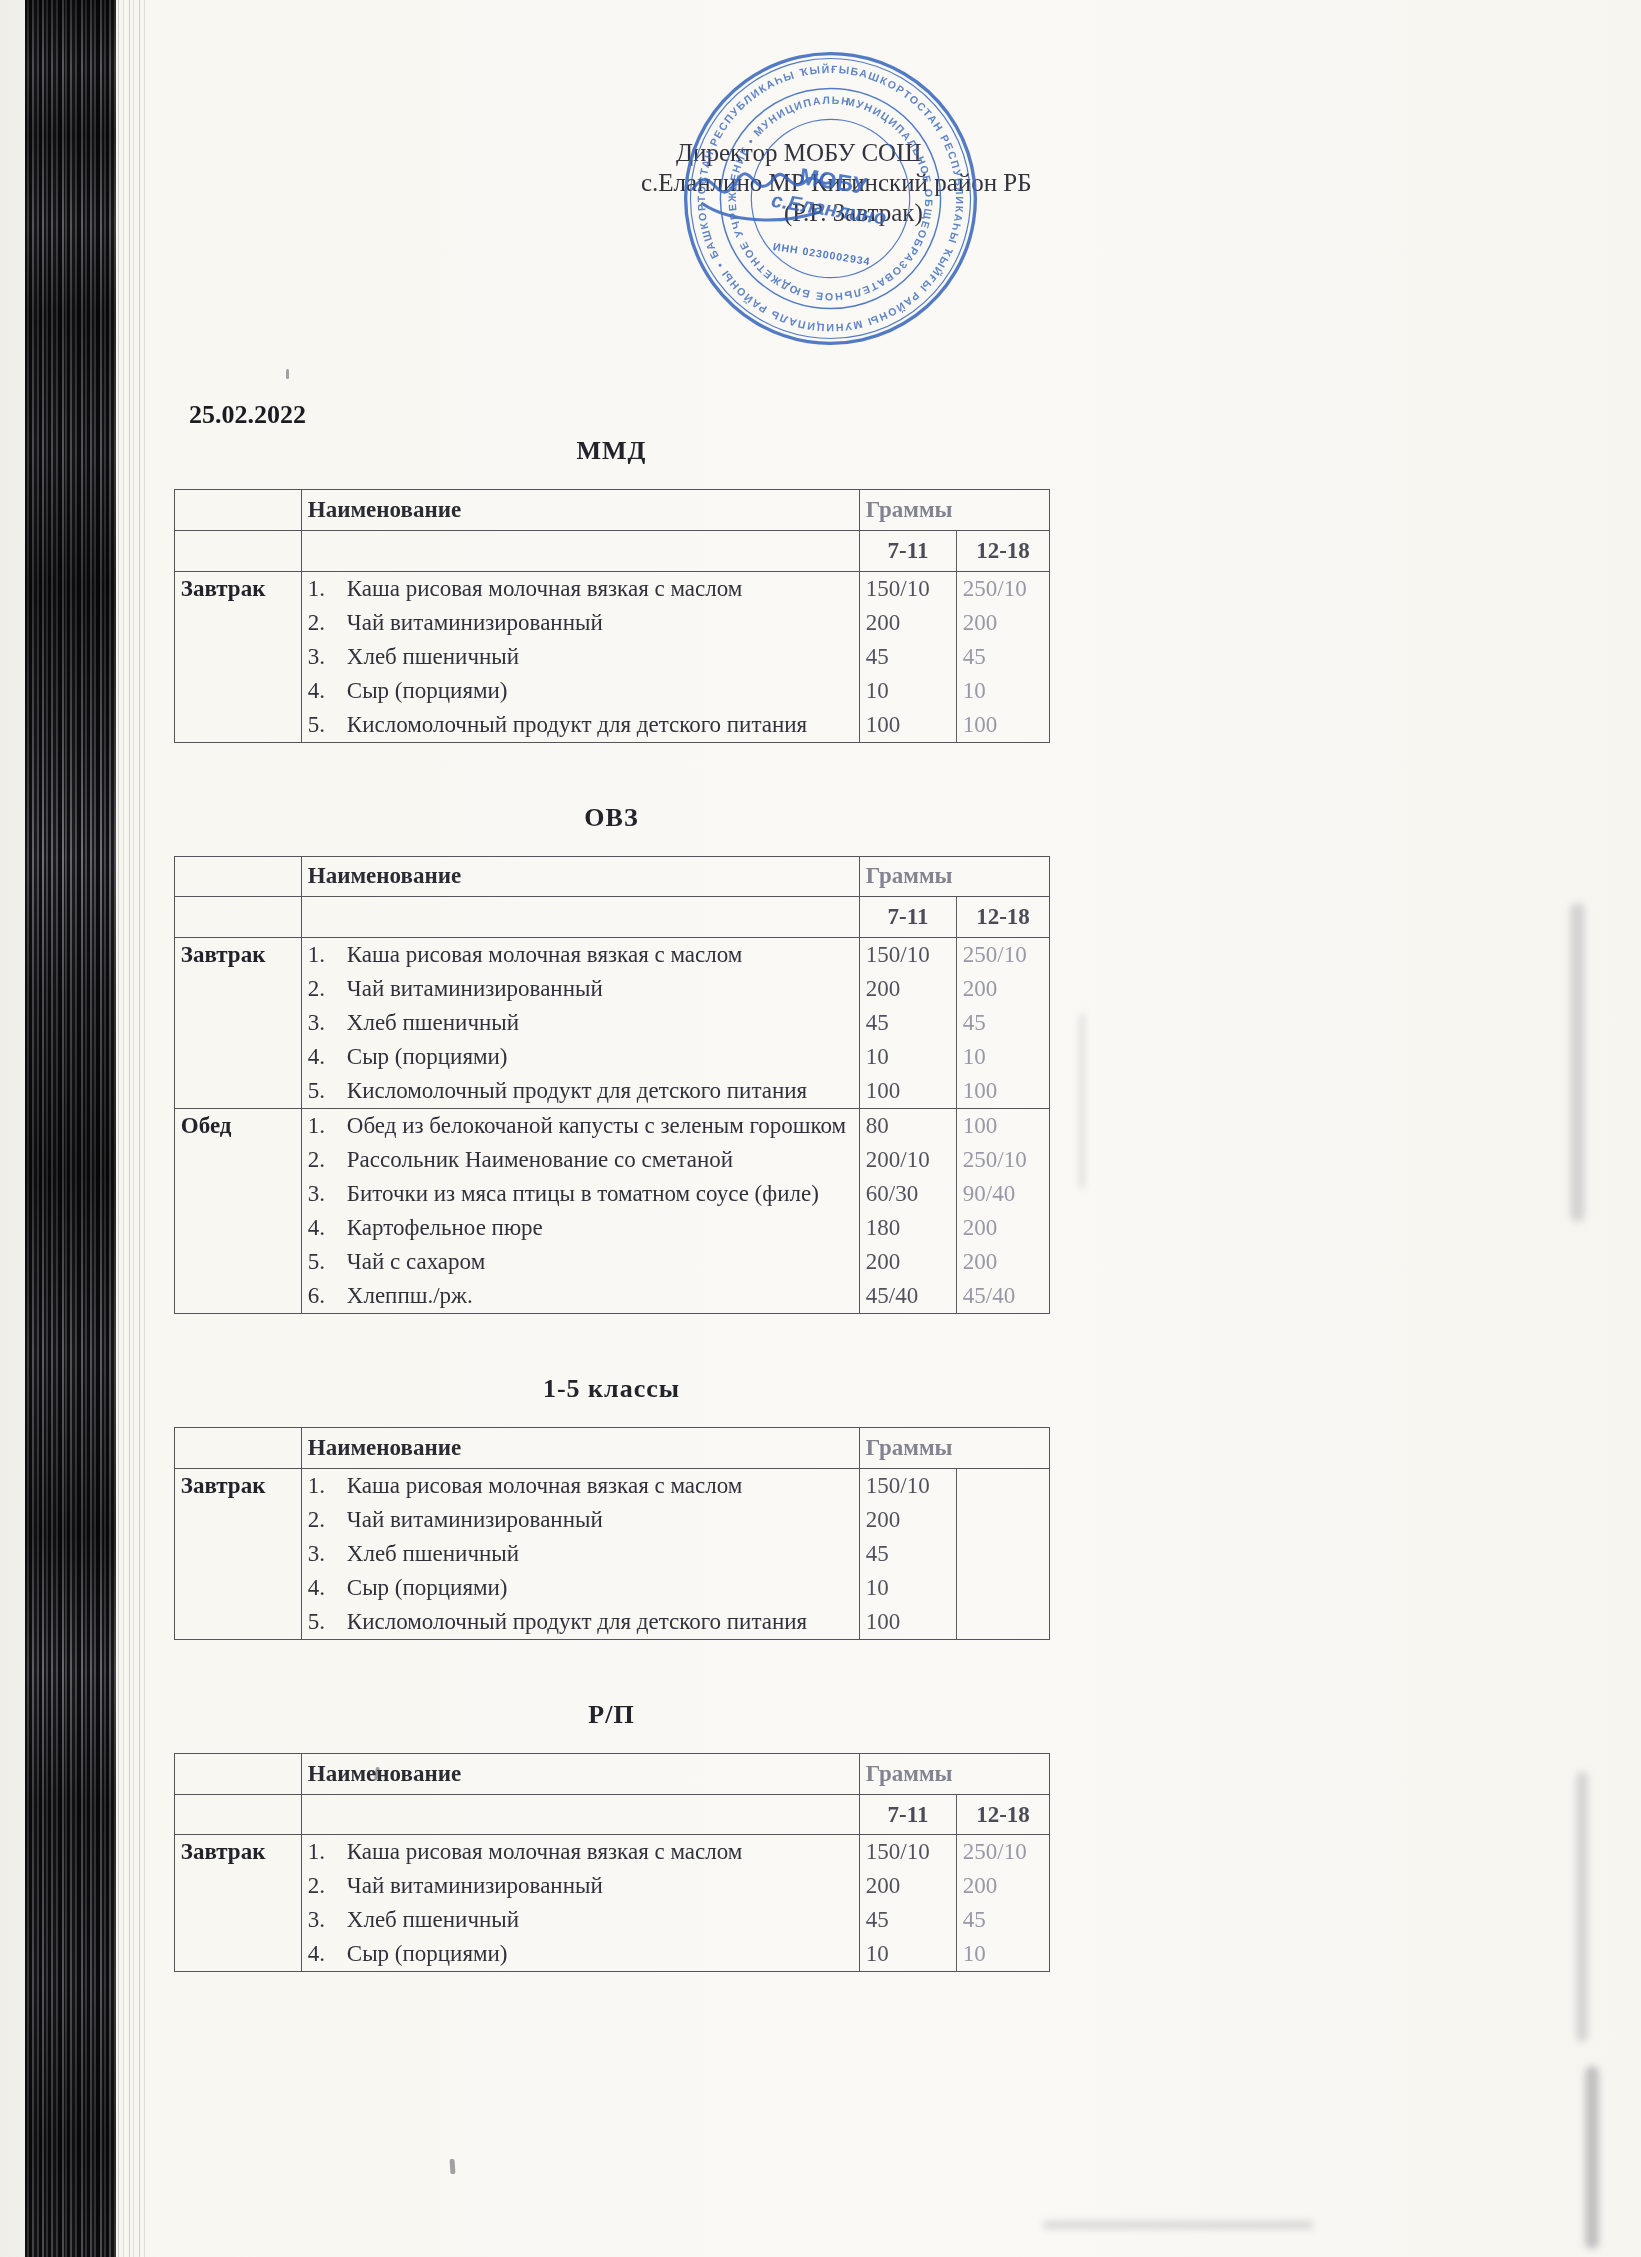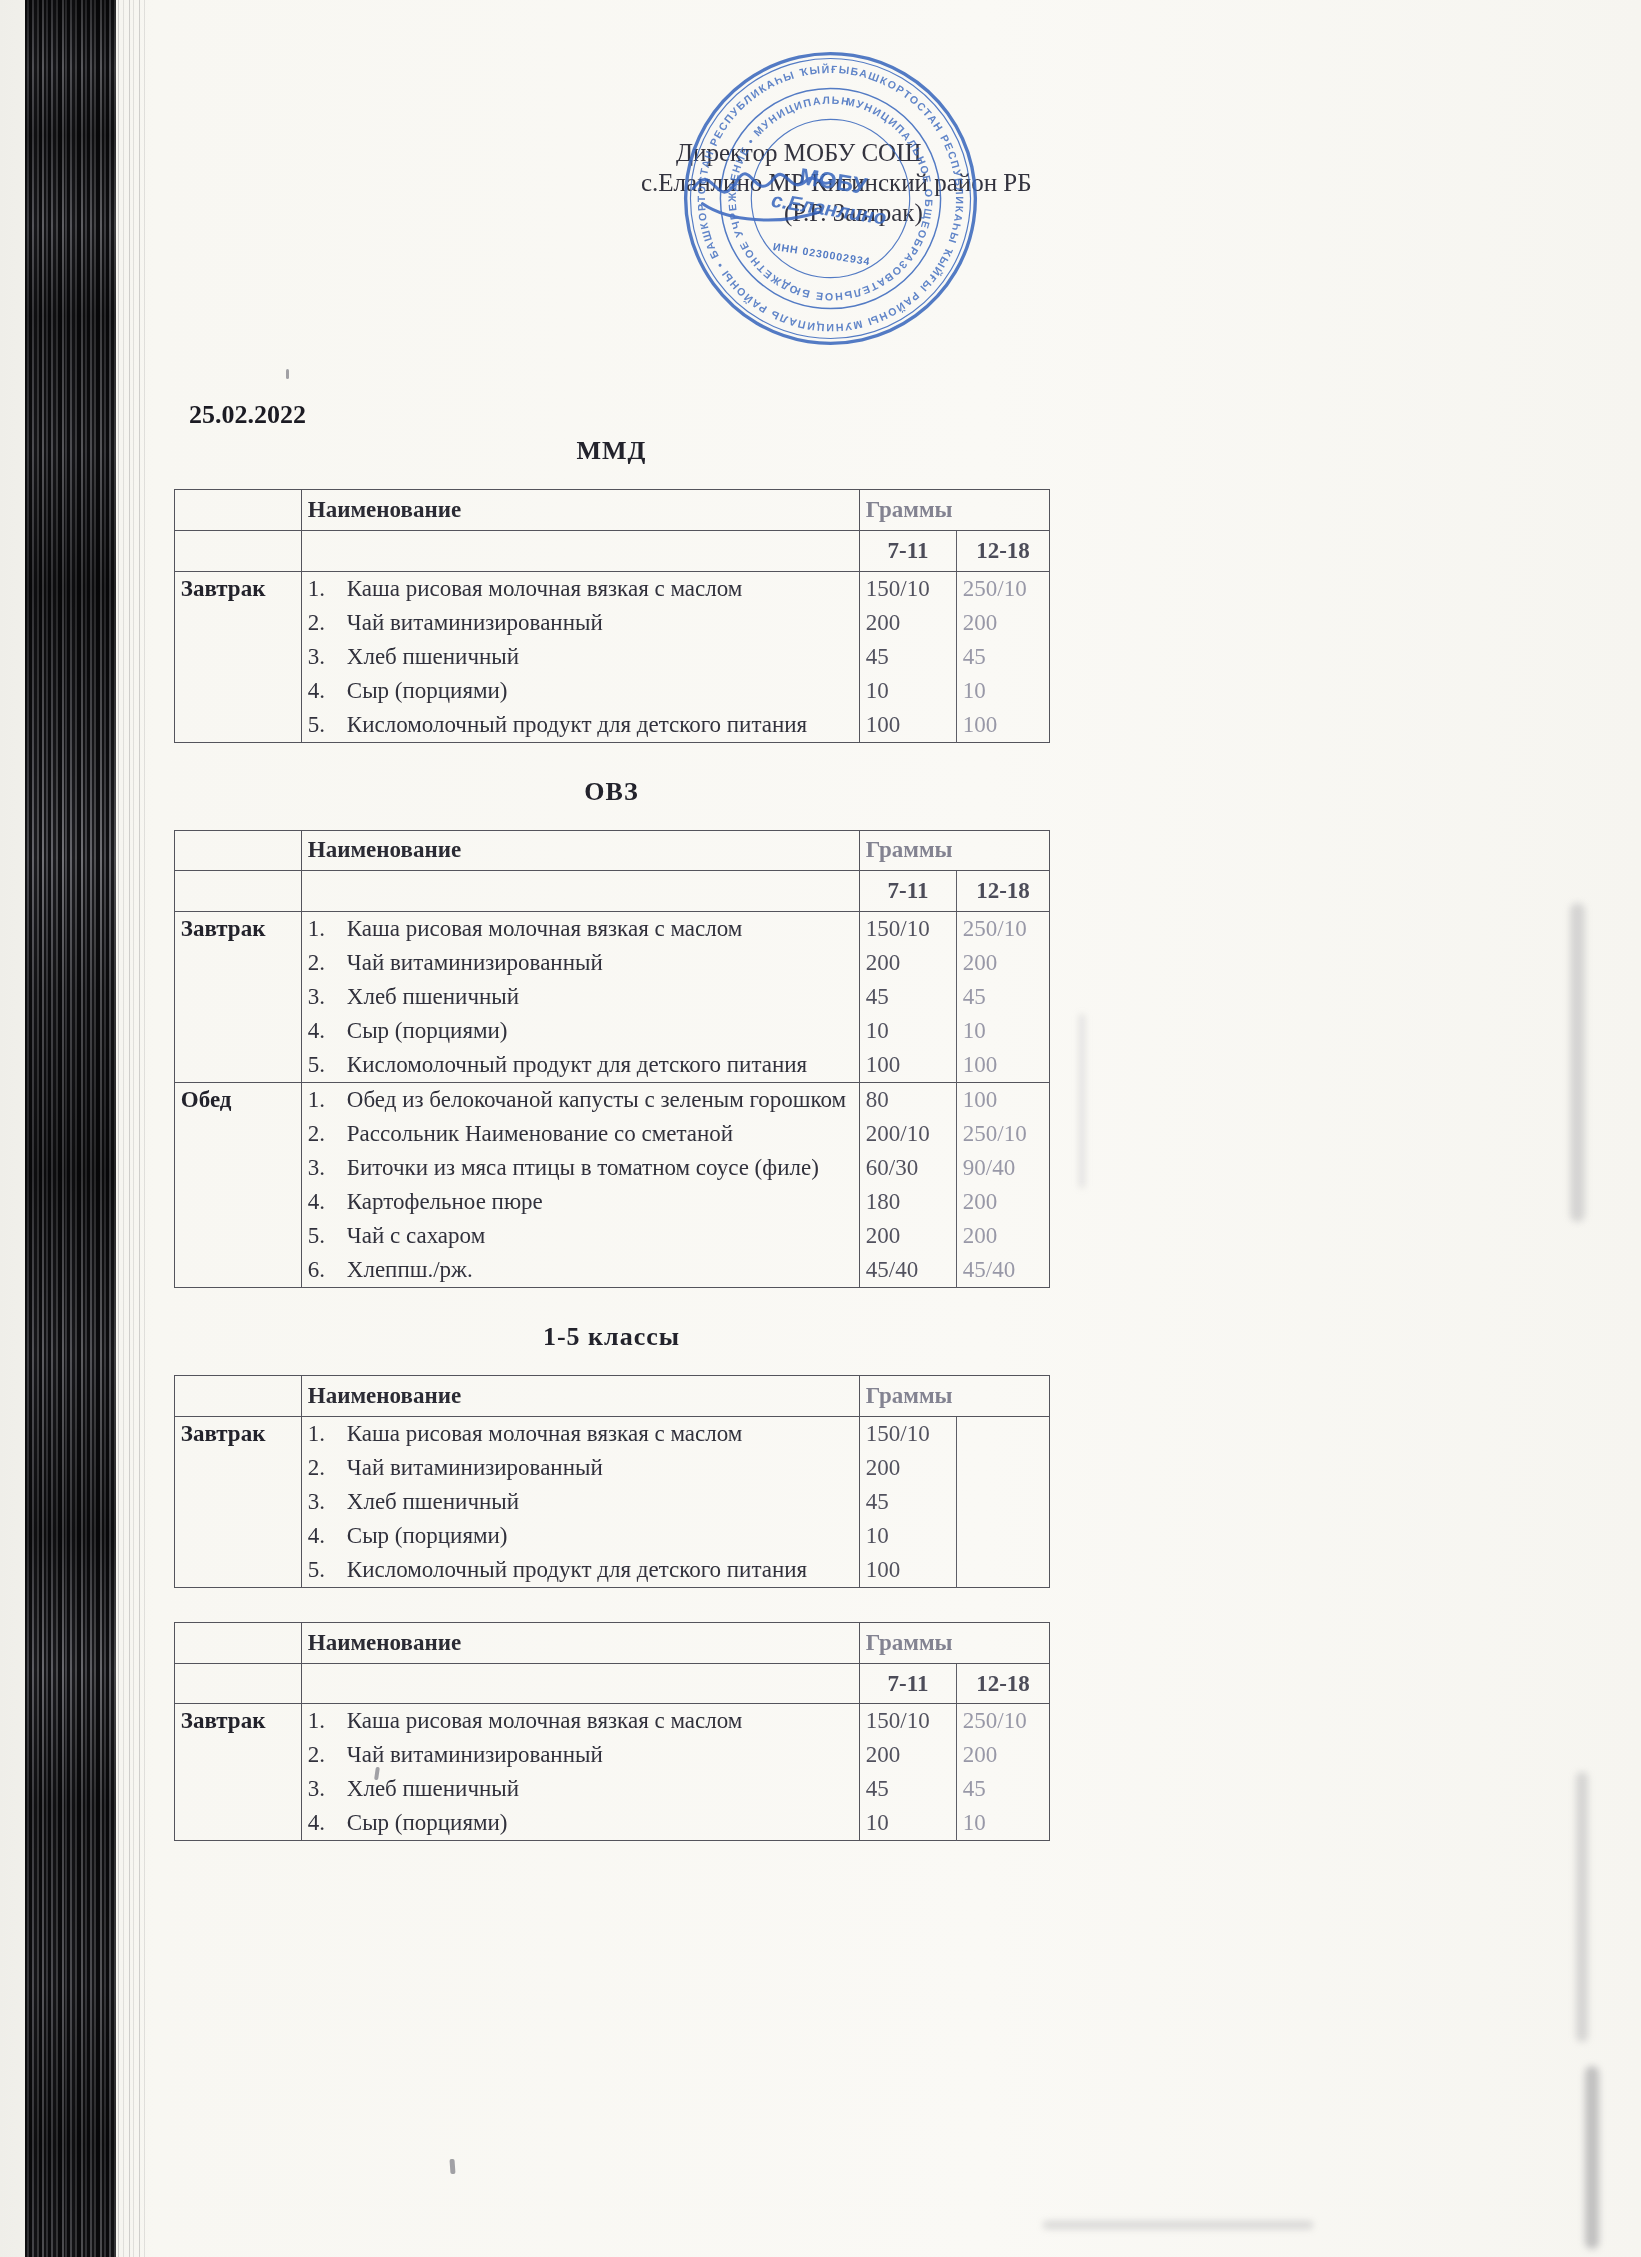--- a/index.html
+++ b/index.html
@@ -54,21 +54,21 @@
   .sig { fill:none; stroke:#2f5fbd; stroke-width:3.2; stroke-linecap:round; opacity:.95; }
 
   .doc-title {
     position:absolute; left:174px; top:332px; width:875px; z-index:5;
     text-align:center; font-size:44px; font-weight:bold; letter-spacing:1.9px; color:#16161d;
   }
   .doc-date { position:absolute; left:189px; top:400px; font-size:26px; font-weight:bold; color:#1b1b23; }
 
   
   .sections { position:absolute; left:174px; top:436px; width:875px; z-index:1; }
-  .menu-section:not(:first-child) { margin-top:34px;font-family:Liberation Serif, serif; }
+  .menu-section:not(:first-child) { margin-top:60px;font-family:Liberation Serif, serif; }
   .section-title { text-align:center; font-weight:bold; font-size:26px; color:#23232c; margin-bottom:23px; letter-spacing:1px; }
 
   table.menu-table { width:100%; border-collapse:collapse; table-layout:fixed; border:1.9px solid #54545c; }
   .menu-table th, .menu-table td { font-size:23px; line-height:34px; vertical-align:top; text-align:left; }
   .menu-table td { padding:0 5.8px; }
   .menu-table th { padding:2.9px 5.8px; }
   .h-meal, .cell-meal { border-right:1.9px solid #54545c; }
   .h-name, .cell-name { border-right:1.9px solid #54545c; }
   .h-g1,  .cell-g1  { border-right:1.9px solid #5d5d66; }
   tr.hdr th, tr.subhdr th { border-bottom:1.9px solid #54545c; font-weight:bold; }
@@ -409,20 +409,21 @@
                   <span class="nm">Кисломолочный продукт для детского питания</span>
                 </div>
               </td>
               <td class="cell-g1">100</td>
               <td class="cell-g2"></td>
             </tr>
           </tbody>
         </table>
       </div>
       <div class="menu-section">
+        <div class="section-title">Р/П</div>
         <table class="menu-table">
           <colgroup>
             <col style="width: 127px;">
             <col style="width: 558px;">
             <col style="width: 97px;">
             <col style="width: 93px;">
           </colgroup>
           <thead>
             <tr class="hdr">
               <th class="h-meal"></th>

